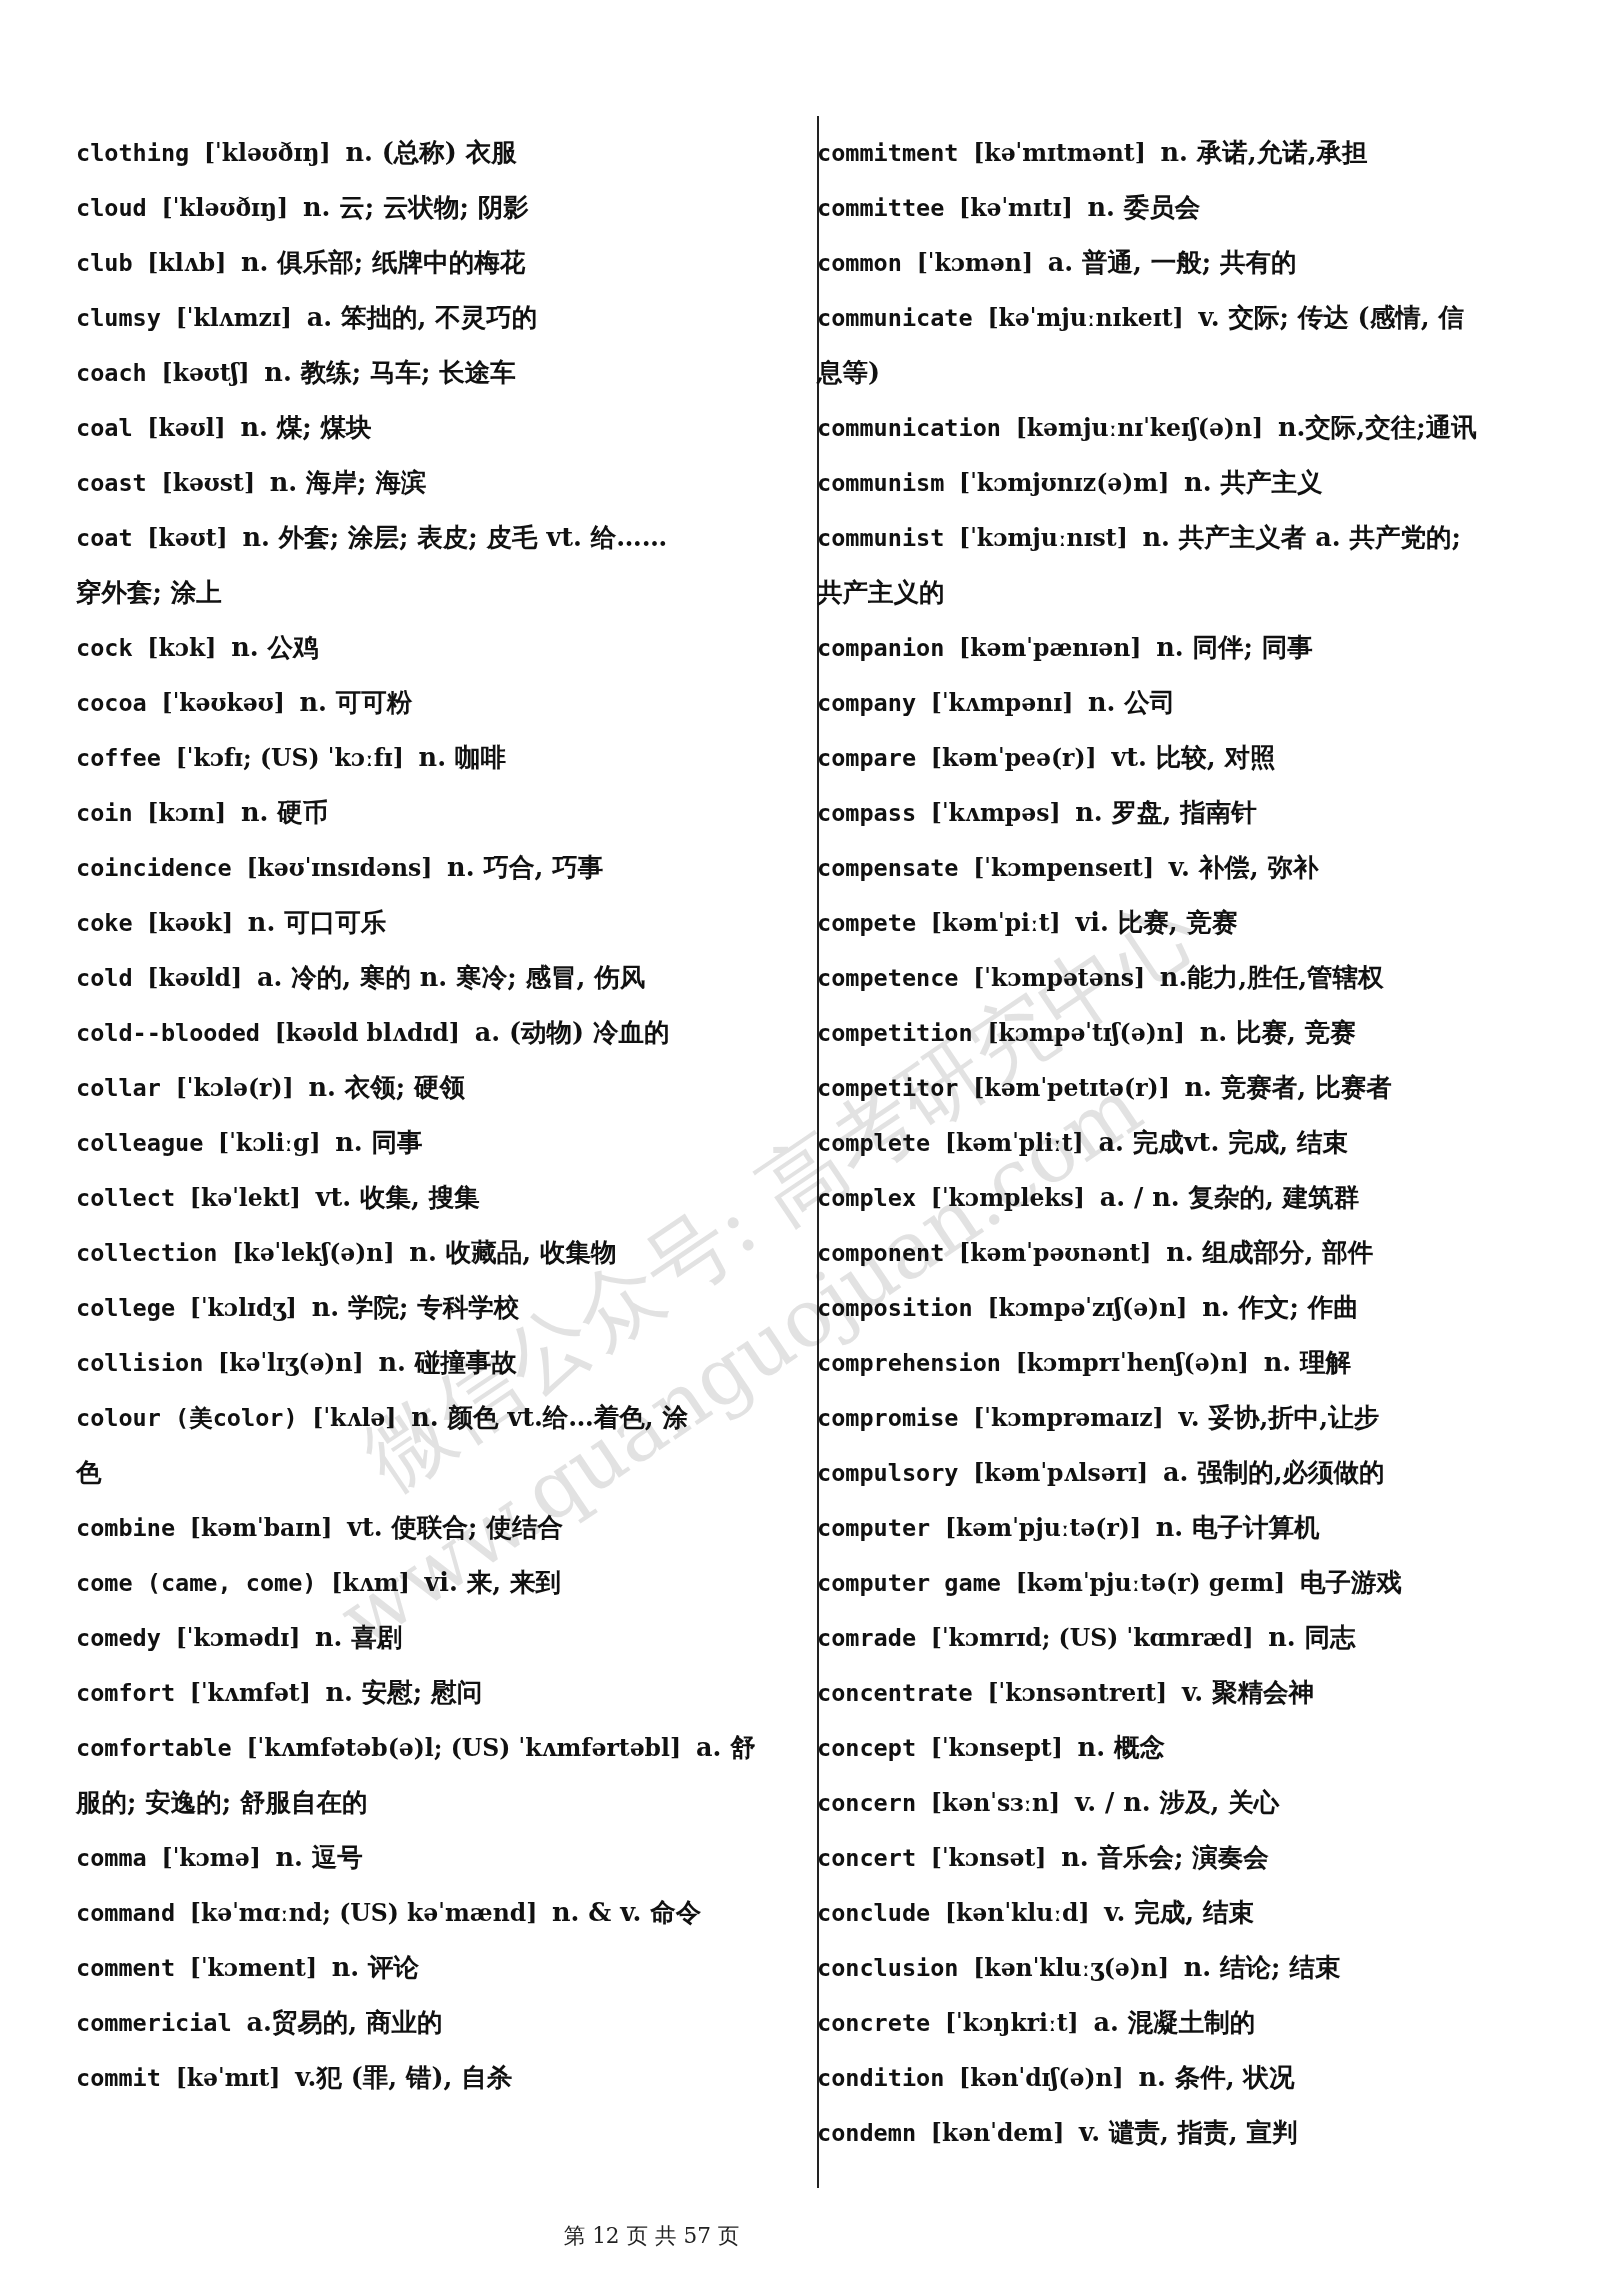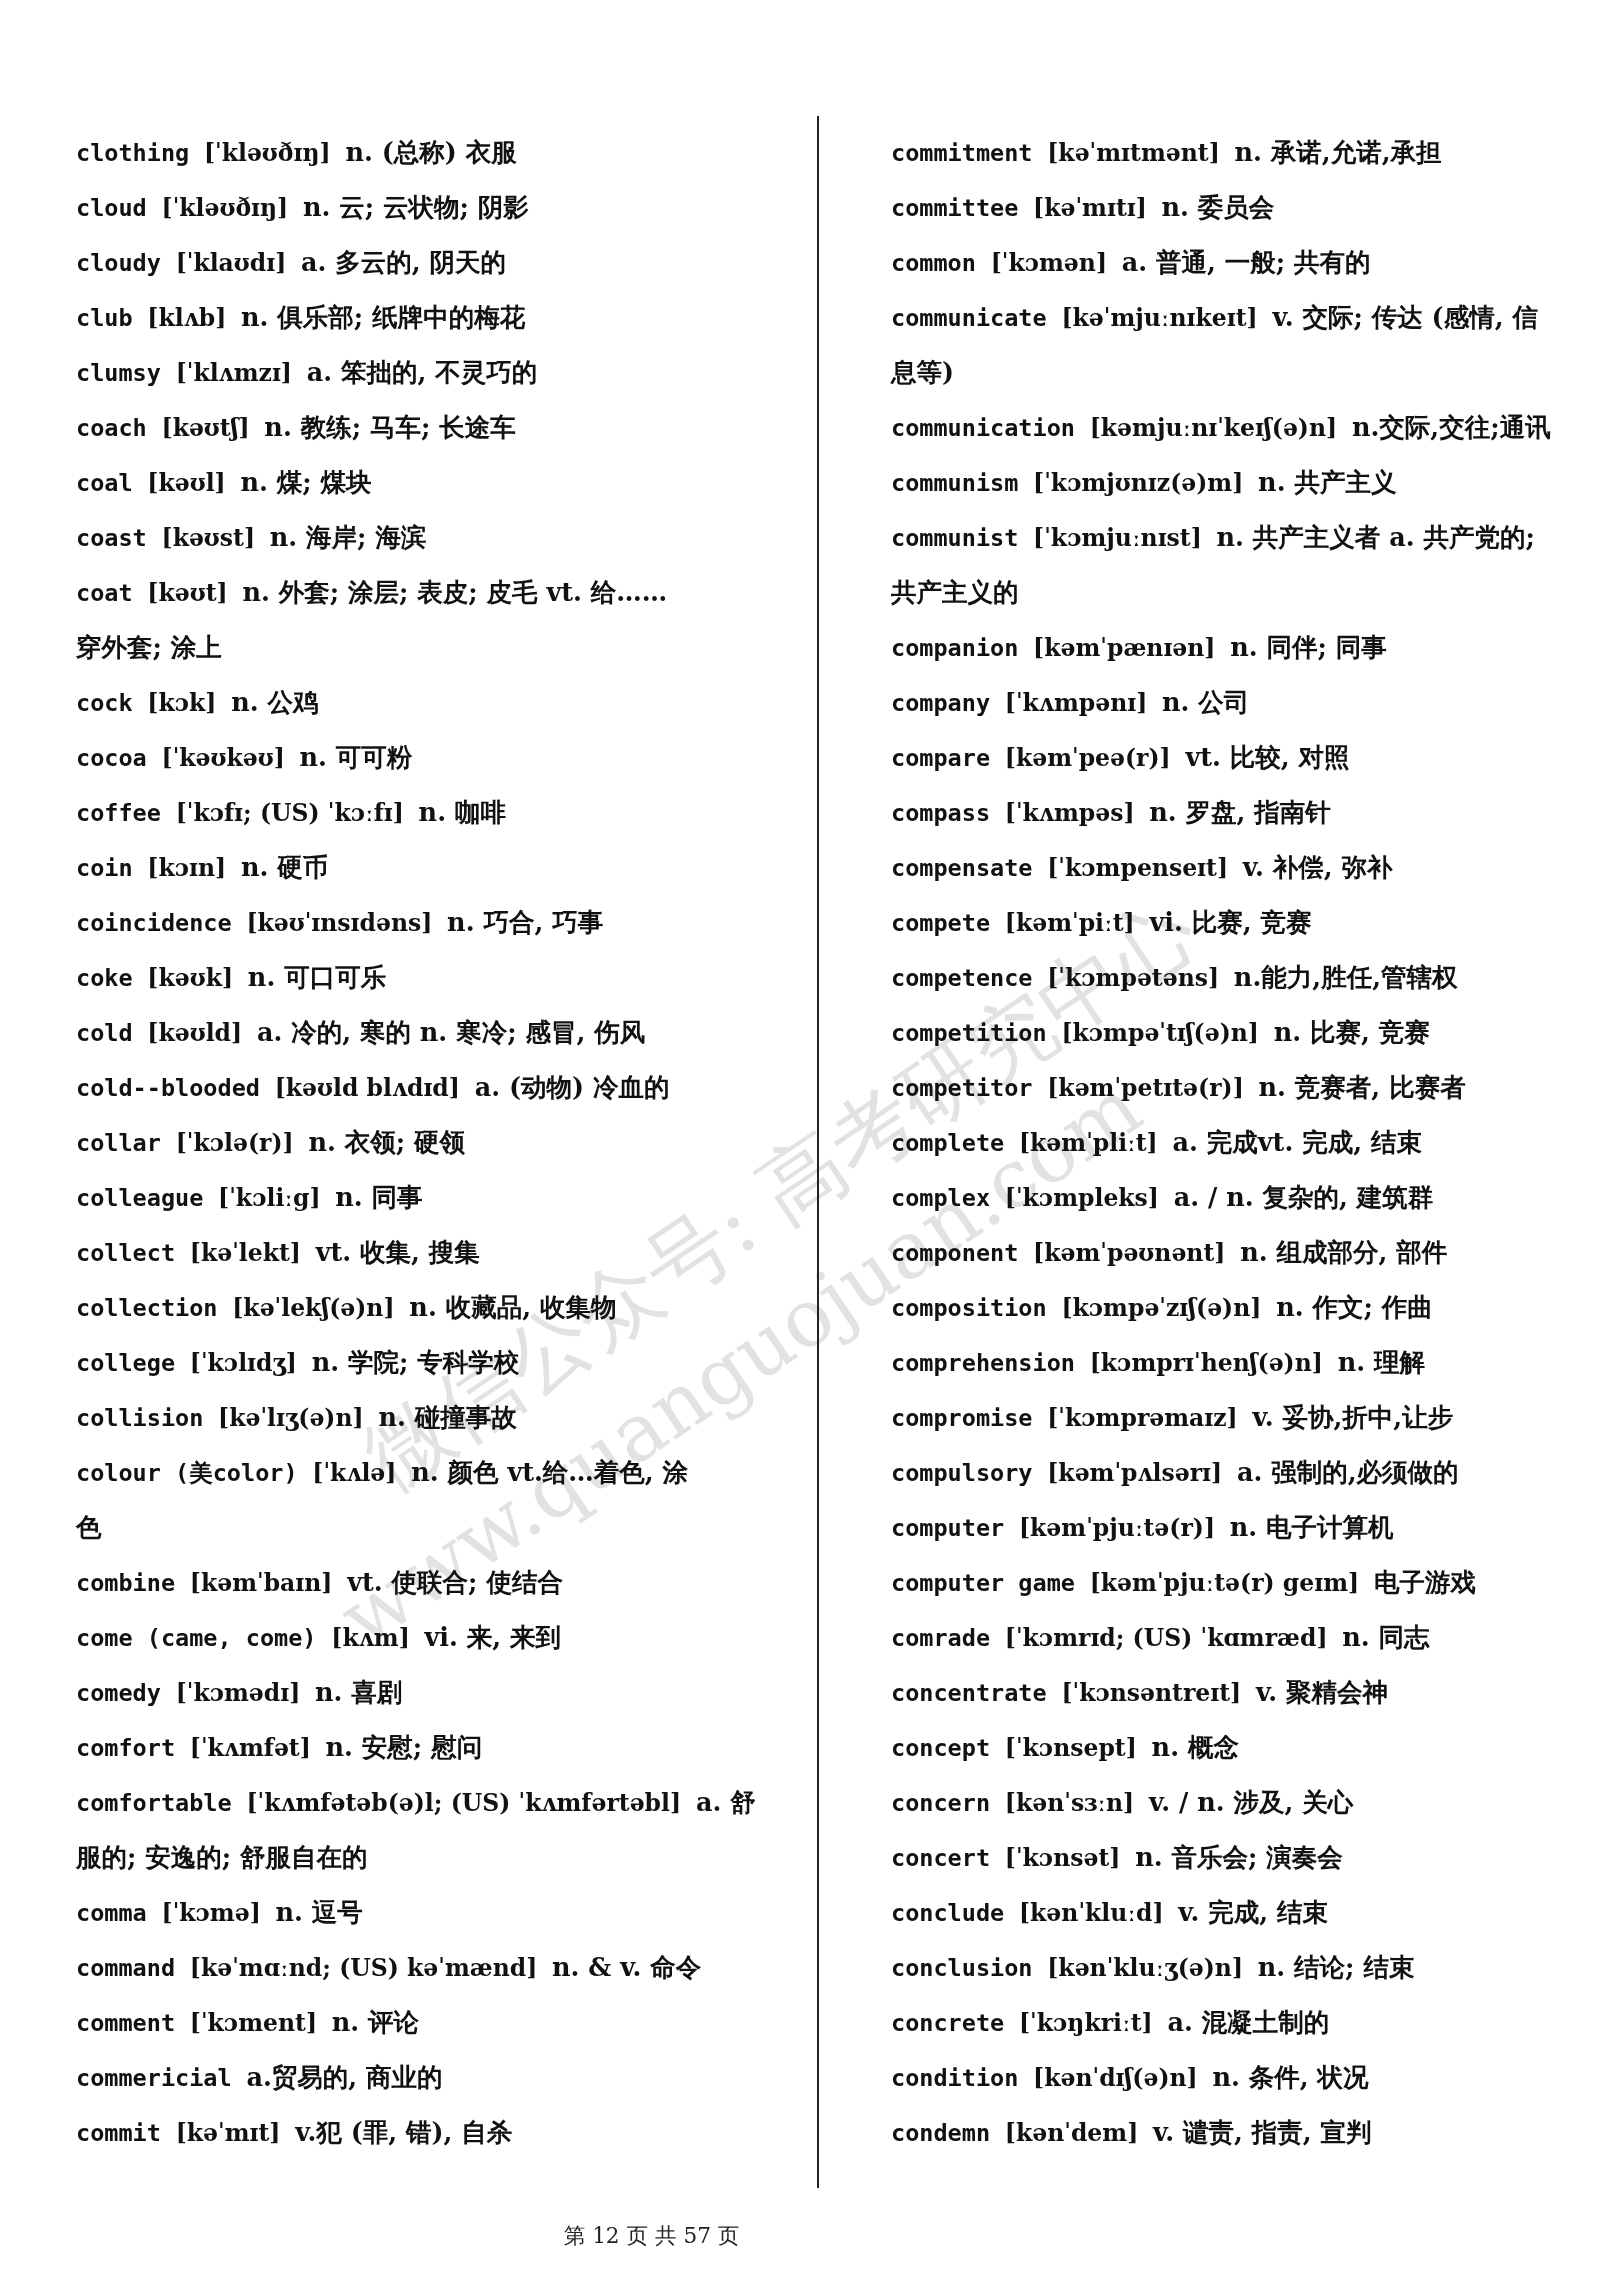--- a/index.html
+++ b/index.html
@@ -1,21 +1,21 @@
 <!DOCTYPE html>
 <html><head>
 <meta charset="utf-8">
 <style>
   html, body { margin: 0; padding: 0; background: #ffffff; }
   body { width: 1621px; height: 2293px; position: relative; overflow: hidden;
          font-family: "DejaVu Sans Mono", "Liberation Mono", monospace; color: #111; }
   .page { position: absolute; left: 0; top: 0; width: 1621px; height: 2293px; }
   .col { position: absolute; top: 125px; font-weight: bold; }
   .col.left { left: 76px; width: 720px; }
-  .col.right { left: 891px; width: 725px; }
+  .col.right { left: 817px; width: 725px; }
   .line { height: 55px; line-height: 55px; font-size: 24.5px; white-space: nowrap;
           letter-spacing: 0px; }
   .word { font-family: "DejaVu Sans Mono", monospace; font-size: 23.5px; }
   .ipa { font-family: "DejaVu Serif", serif; font-size: 23.5px; }
   .def { font-family: "DejaVu Serif", "Liberation Serif", serif; font-size: 25.5px; }
   .divider { position: absolute; left: 817px; top: 116px; width: 2px; height: 2072px; background: #222; }
   .footer { position: absolute; top: 2221px; left: 0; width: 1303px; text-align: center;
             font-family: "DejaVu Serif", serif; font-size: 21.6px; color: #222; }
   .watermark { position: absolute; pointer-events: none; color: rgba(150,150,150,0.28);
                font-family: "DejaVu Serif", serif; white-space: nowrap; transform-origin: left top; }
@@ -25,21 +25,20 @@
 </head>
 <body>
 
 <div class="page">
   <div class="watermark wm1">微信公众号: 高考研究中心</div>
   <div class="watermark wm2">www.quanguojuan.com</div>
 
   <div class="col left" id="col-left">
       <div class="line"><span class="word">clothing</span>  <span class="ipa">[ˈkləʊðɪŋ]</span>  <span class="def">n. (总称) 衣服</span>  </div>
       <div class="line"><span class="word">cloud</span>  <span class="ipa">[ˈkləʊðɪŋ]</span>  <span class="def">n. 云; 云状物; 阴影</span>  </div>
-      <div class="line"><span class="word">cloudy</span>  <span class="ipa">[ˈklaʊdɪ]</span>  <span class="def">a. 多云的, 阴天的</span>  </div>
       <div class="line"><span class="word">club</span>  <span class="ipa">[klʌb]</span>  <span class="def">n. 俱乐部; 纸牌中的梅花</span>  </div>
       <div class="line"><span class="word">clumsy</span>  <span class="ipa">[ˈklʌmzɪ]</span>  <span class="def">a. 笨拙的, 不灵巧的</span>  </div>
       <div class="line"><span class="word">coach</span>  <span class="ipa">[kəʊtʃ]</span>  <span class="def">n. 教练; 马车; 长途车</span>  </div>
       <div class="line"><span class="word">coal</span>  <span class="ipa">[kəʊl]</span>  <span class="def">n. 煤; 煤块</span>  </div>
       <div class="line"><span class="word">coast</span>  <span class="ipa">[kəʊst]</span>  <span class="def">n. 海岸; 海滨</span>  </div>
       <div class="line"><span class="word">coat</span>  <span class="ipa">[kəʊt]</span>  <span class="def">n. 外套; 涂层; 表皮; 皮毛 vt. 给……</span>  </div>
       <div class="line"><span class="def">穿外套; 涂上</span>  </div>
       <div class="line"><span class="word">cock</span>  <span class="ipa">[kɔk]</span>  <span class="def">n. 公鸡</span>  </div>
       <div class="line"><span class="word">cocoa</span>  <span class="ipa">[ˈkəʊkəʊ]</span>  <span class="def">n. 可可粉</span>  </div>
       <div class="line"><span class="word">coffee</span>  <span class="ipa">[ˈkɔfɪ; (US) ˈkɔːfɪ]</span>  <span class="def">n. 咖啡</span>  </div>

